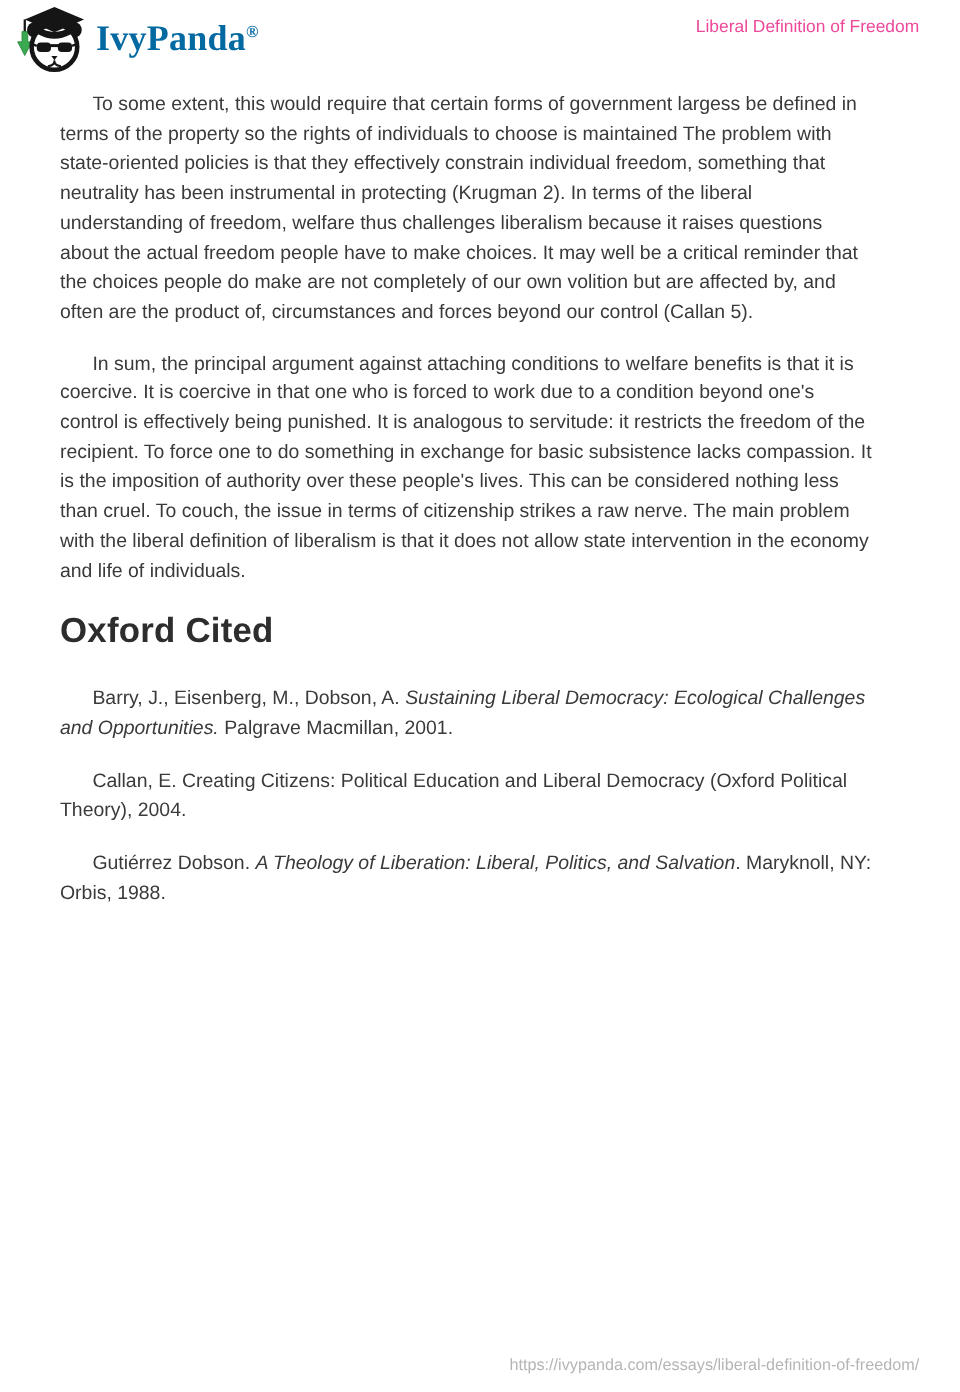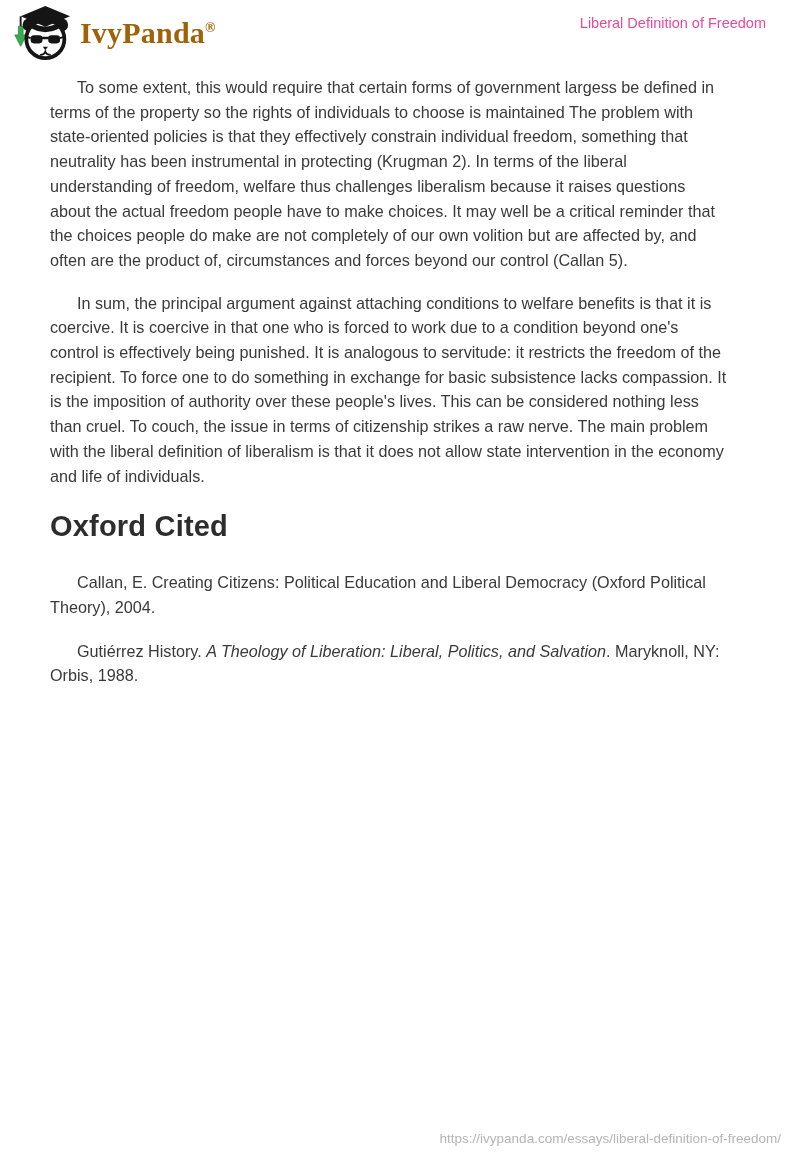--- a/index.html
+++ b/index.html
@@ -24,21 +24,21 @@
   .brand {
     display: flex;
     align-items: center;
     gap: 9px;
   }
   .logo-icon svg { display: block; }
   .brand-name {
     font-family: "Liberation Serif", serif;
     font-weight: 700;
     font-size: 30px;
-    color: #a16207;
+    color: #0369a1;
     letter-spacing: 0.2px;
     line-height: 1;
     white-space: nowrap;
   }
   .brand-name sup {
     font-size: 14px;
     font-weight: 700;
     vertical-align: super;
     line-height: 0;
   }
@@ -70,21 +70,21 @@
   }
   .citation {
     margin: 0 0 19px 0;
     text-indent: 27px;
   }
   .citation i { font-style: italic; }
 
   
   .page-footer {
     position: absolute;
-    right: 19px;
+    right: 34px;
     bottom: 13px;
   }
   .source-url {
     font-size: 13.5px;
     color: #b5b5b5;
   }
 </style>
 </head>
 <body>
 
@@ -123,24 +123,25 @@
     </div>
     <div class="doc-title">Liberal Definition of Freedom</div>
   </header>
 
   <main class="essay">
     <p class="body-para">To some extent, this would require that certain forms of government largess be defined in terms of the property so the rights of individuals to choose is maintained The problem with state-oriented policies is that they effectively constrain individual freedom, something that neutrality has been instrumental in protecting (Krugman 2). In terms of the liberal understanding of freedom, welfare thus challenges liberalism because it raises questions about the actual freedom people have to make choices. It may well be a critical reminder that the choices people do make are not completely of our own volition but are affected by, and often are the product of, circumstances and forces beyond our control (Callan 5).</p>
     <p class="body-para">In sum, the principal argument against attaching conditions to welfare benefits is that it is coercive. It is coercive in that one who is forced to work due to a condition beyond one's control is effectively being punished. It is analogous to servitude: it restricts the freedom of the recipient. To force one to do something in exchange for basic subsistence lacks compassion. It is the imposition of authority over these people's lives. This can be considered nothing less than cruel. To couch, the issue in terms of citizenship strikes a raw nerve. The main problem with the liberal definition of liberalism is that it does not allow state intervention in the economy and life of individuals.</p>
 
     <h2 class="works-cited-heading">Oxford Cited</h2>
 
+    <p class="citation"><span>Barry, J., Eisenberg, M., Dobson, A. </span><i>Sustaining Liberal Democracy: Ecological Challenges and Opportunities.</i><span> Palgrave Macmillan, 2001.</span></p>
 
     <p class="citation"><span>Callan, E. Creating Citizens: Political Education and Liberal Democracy (Oxford Political Theory), 2004.</span><i></i><span></span></p>
 
-    <p class="citation"><span>Gutiérrez History. </span><i>A Theology of Liberation: Liberal, Politics, and Salvation</i><span>. Maryknoll, NY: Orbis, 1988.</span></p>
+    <p class="citation"><span>Gutiérrez Dobson. </span><i>A Theology of Liberation: Liberal, Politics, and Salvation</i><span>. Maryknoll, NY: Orbis, 1988.</span></p>
 
   </main>
 
   <footer class="page-footer">
     <span class="source-url">https://ivypanda.com/essays/liberal-definition-of-freedom/</span>
   </footer>
 
 </div>
 
 </body></html>

